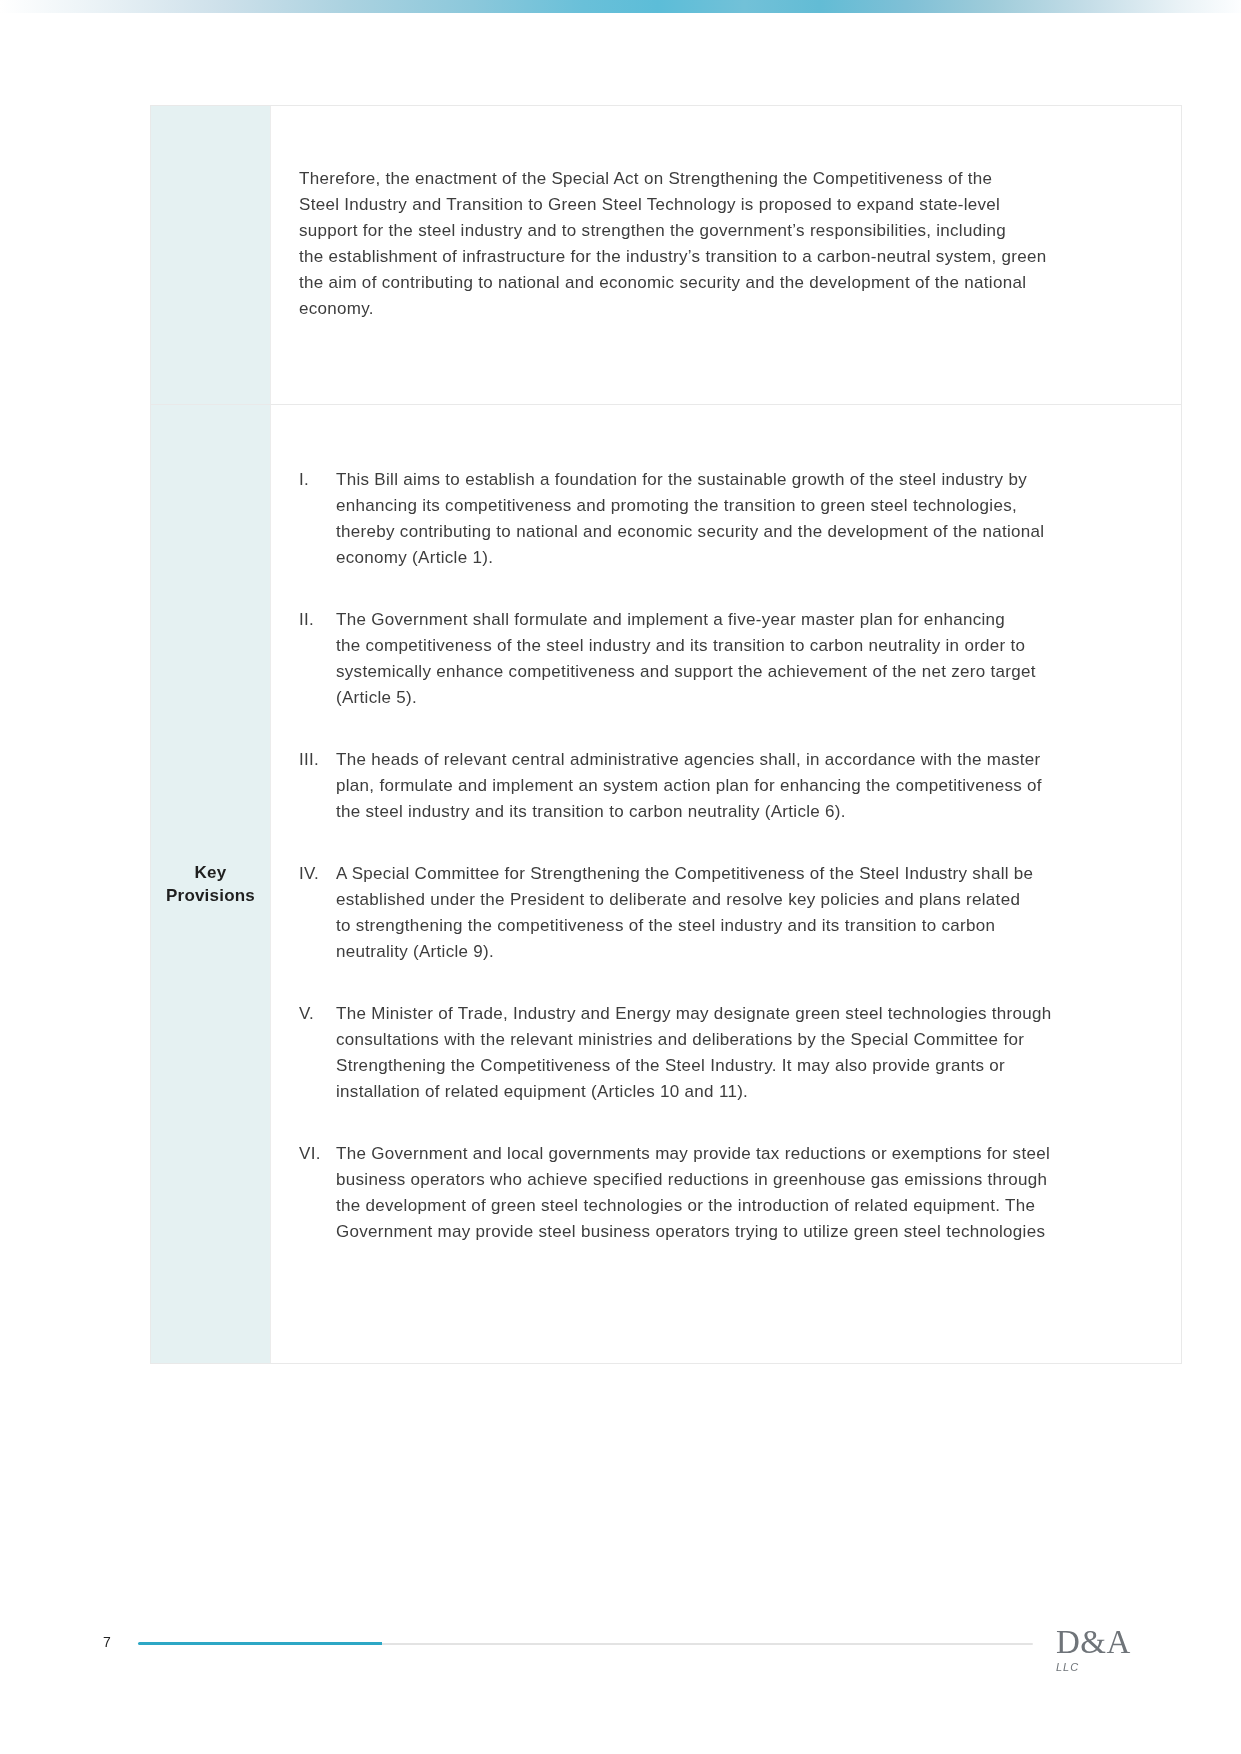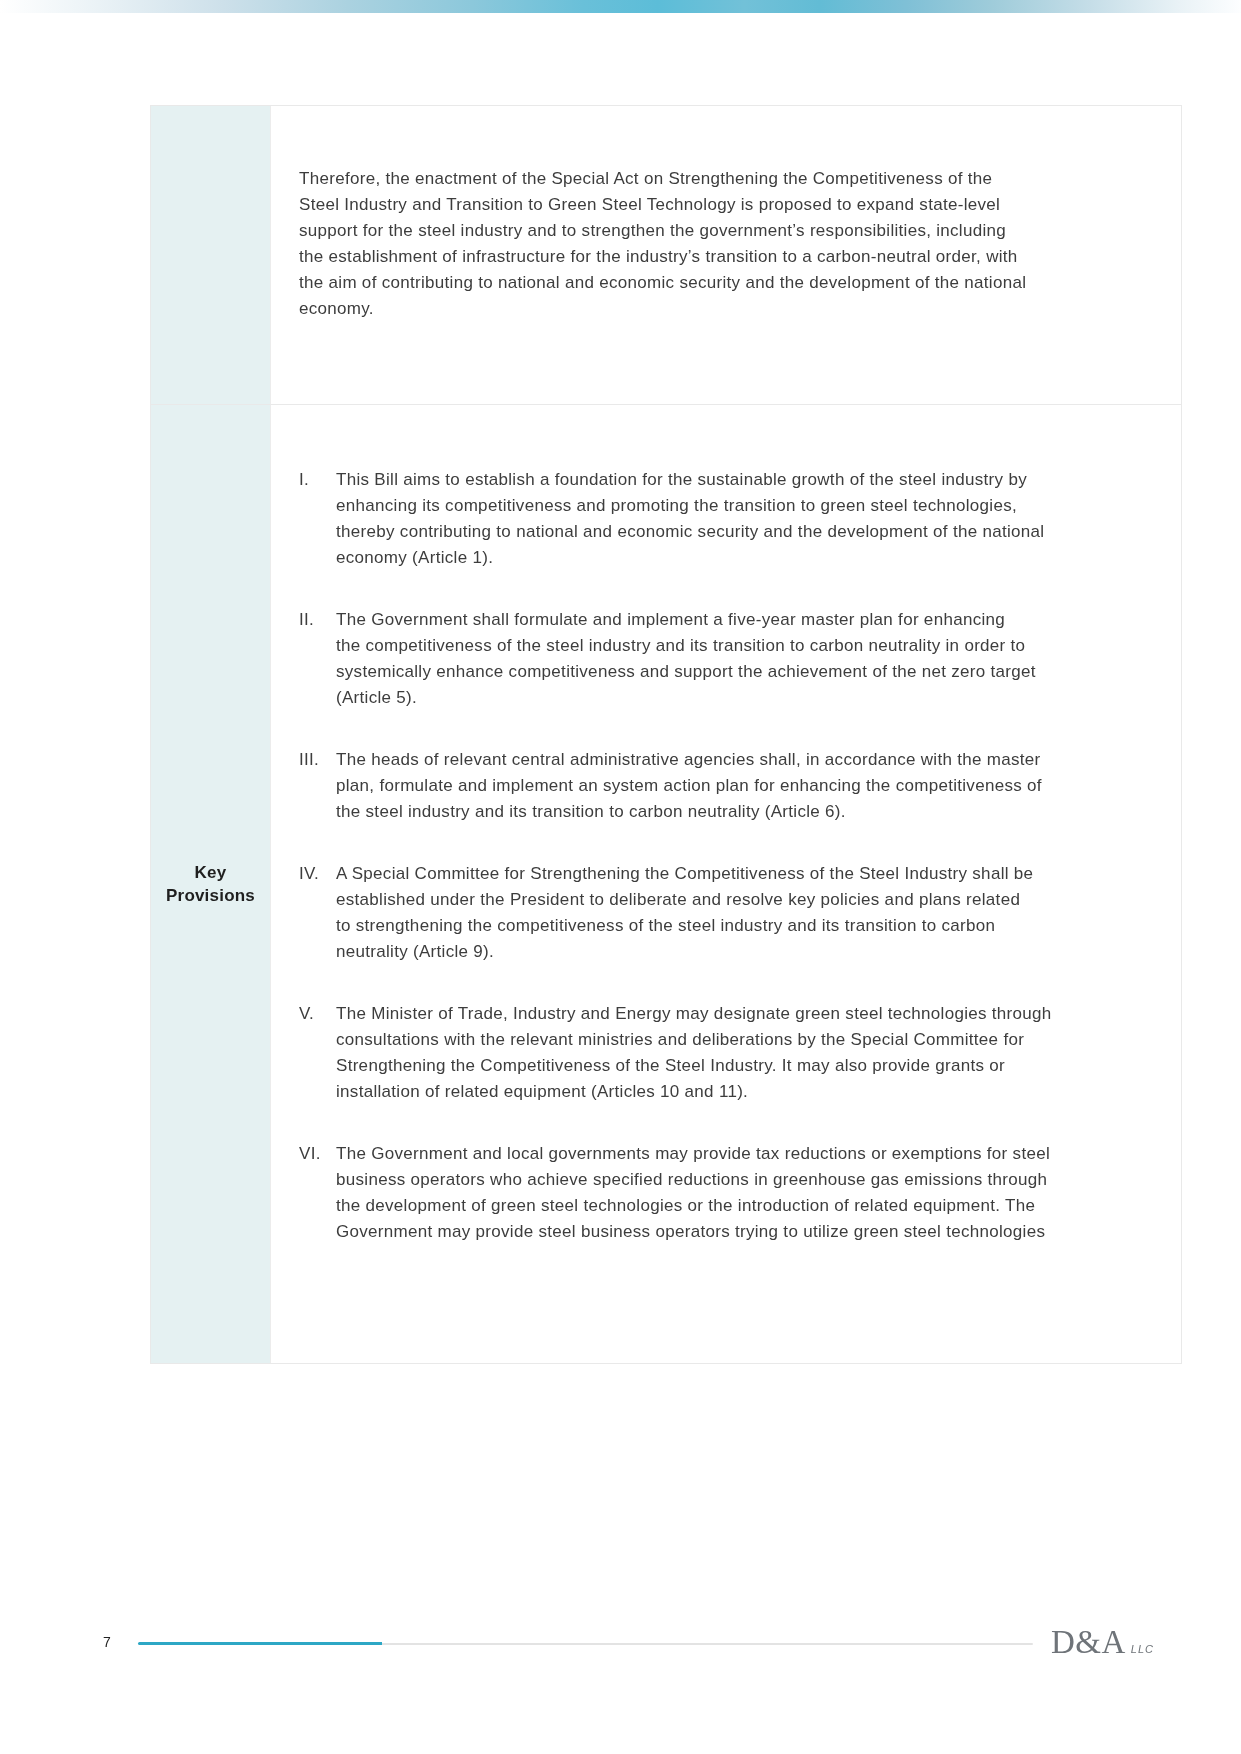--- a/index.html
+++ b/index.html
@@ -37,38 +37,38 @@
   .pline{font-size:17px;line-height:26px;letter-spacing:0.3px;white-space:nowrap;}
   .list-item{display:flex;margin-bottom:36px;}
   .numeral{flex:0 0 37px;font-size:17px;line-height:26px;letter-spacing:0.3px;}
   .item-lines{flex:1;}
   .footer-num{position:absolute;left:103px;top:1634px;font-size:14px;color:#222222;}
   .footer-rule{position:absolute;left:138px;top:1642px;width:895px;height:3px;display:flex;align-items:center;}
   .rule-teal{width:244px;height:3px;background:#2da7c5;border-radius:2px 0 0 2px;}
   .rule-gray{flex:1;height:2px;background:#e3e3e3;border-radius:0 2px 2px 0;}
   .logo{
     position:absolute;left:1051px;top:1624px;display:flex;align-items:baseline;
-    color:#6f7479;font-family:"Liberation Serif","DejaVu Serif",serif;
+    color:#6f7479;font-family:"Liberation Serif","DejaVu Serif",serif;flex-direction:column;
   }
   .logo-main{font-size:33px;letter-spacing:0.5px;}
   .logo-suffix{font-size:11px;margin-left:5px;letter-spacing:1px;font-family:"Liberation Sans",sans-serif;font-style:italic;}
 </style>
 </head>
 <body>
 
 <div class="top-bar"></div>
 
 <div class="doc-table">
 
   <div class="cell-label intro"></div>
   <div class="cell-body intro-body">
     <div class="pline">Therefore, the enactment of the Special Act on Strengthening the Competitiveness of the</div>
     <div class="pline">Steel Industry and Transition to Green Steel Technology is proposed to expand state-level</div>
     <div class="pline">support for the steel industry and to strengthen the government’s responsibilities, including</div>
-    <div class="pline">the establishment of infrastructure for the industry’s transition to a carbon-neutral order, with</div>
+    <div class="pline">the establishment of infrastructure for the industry’s transition to a carbon-neutral system, green</div>
     <div class="pline">the aim of contributing to national and economic security and the development of the national</div>
     <div class="pline">economy.</div>
   </div>
 
   <div class="cell-label prov row2">
     <div class="label-text">Key Provisions</div>
   </div>
   <div class="cell-body prov-body row2">
 
     <div class="list-item">

